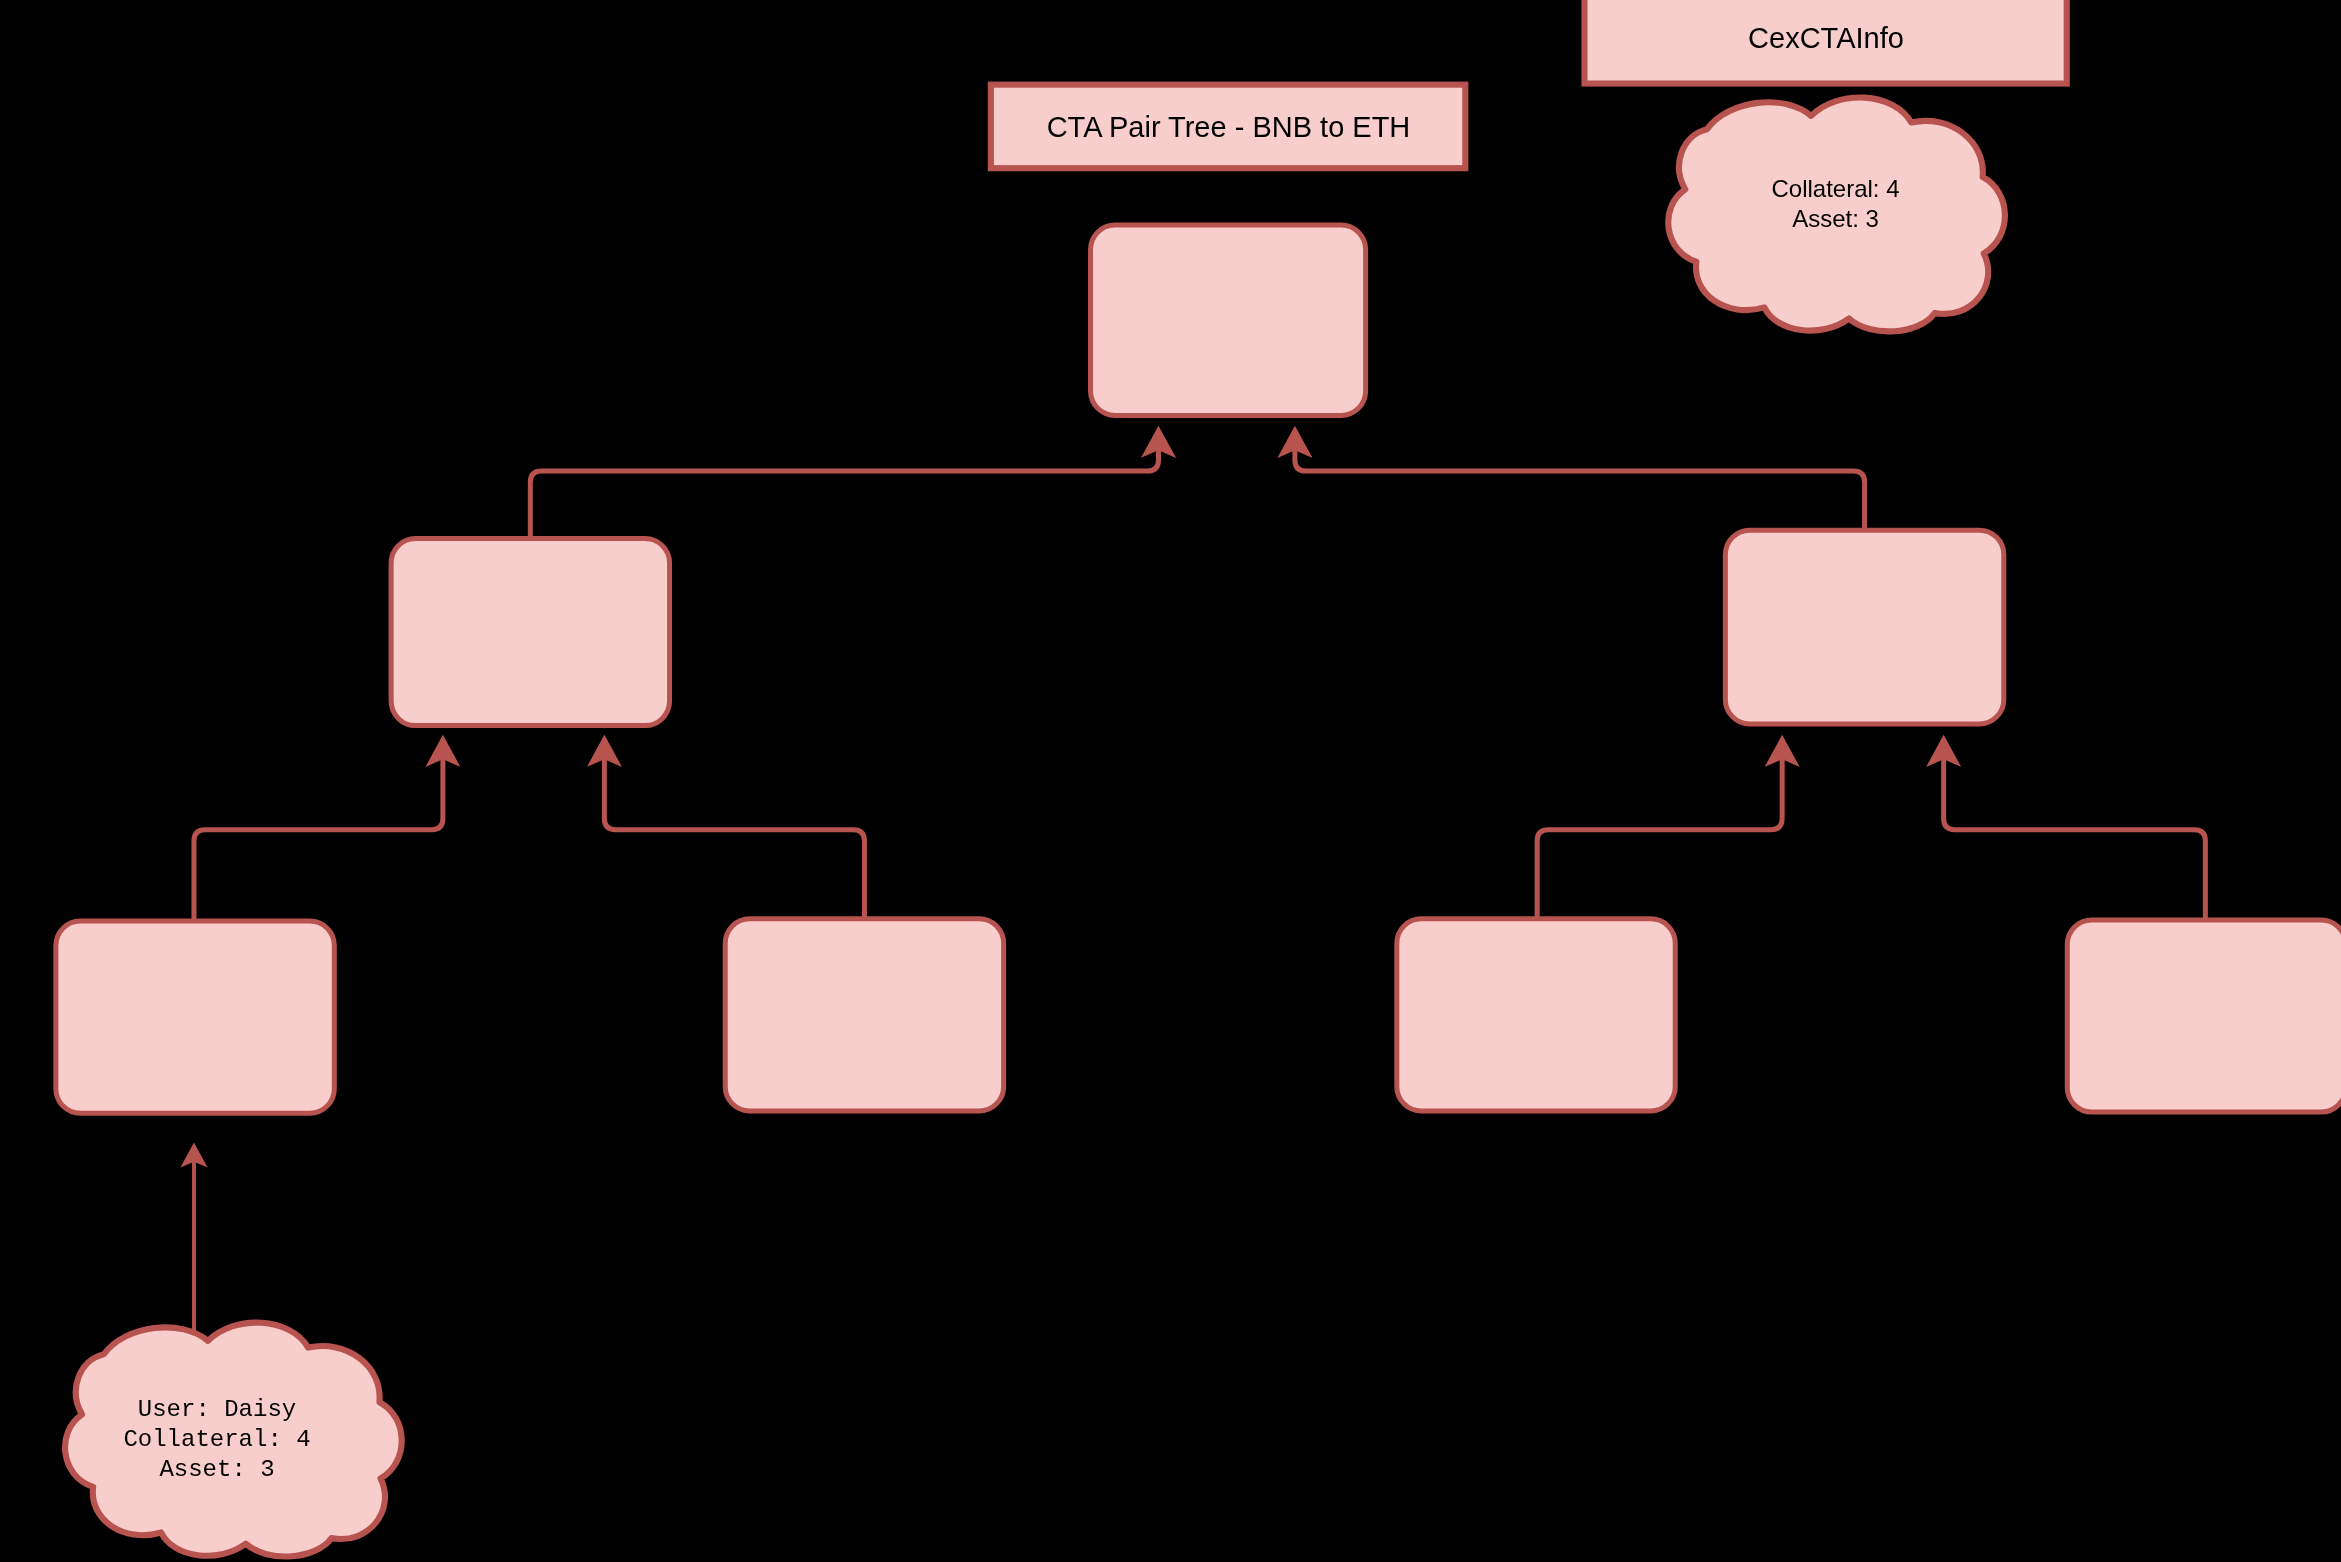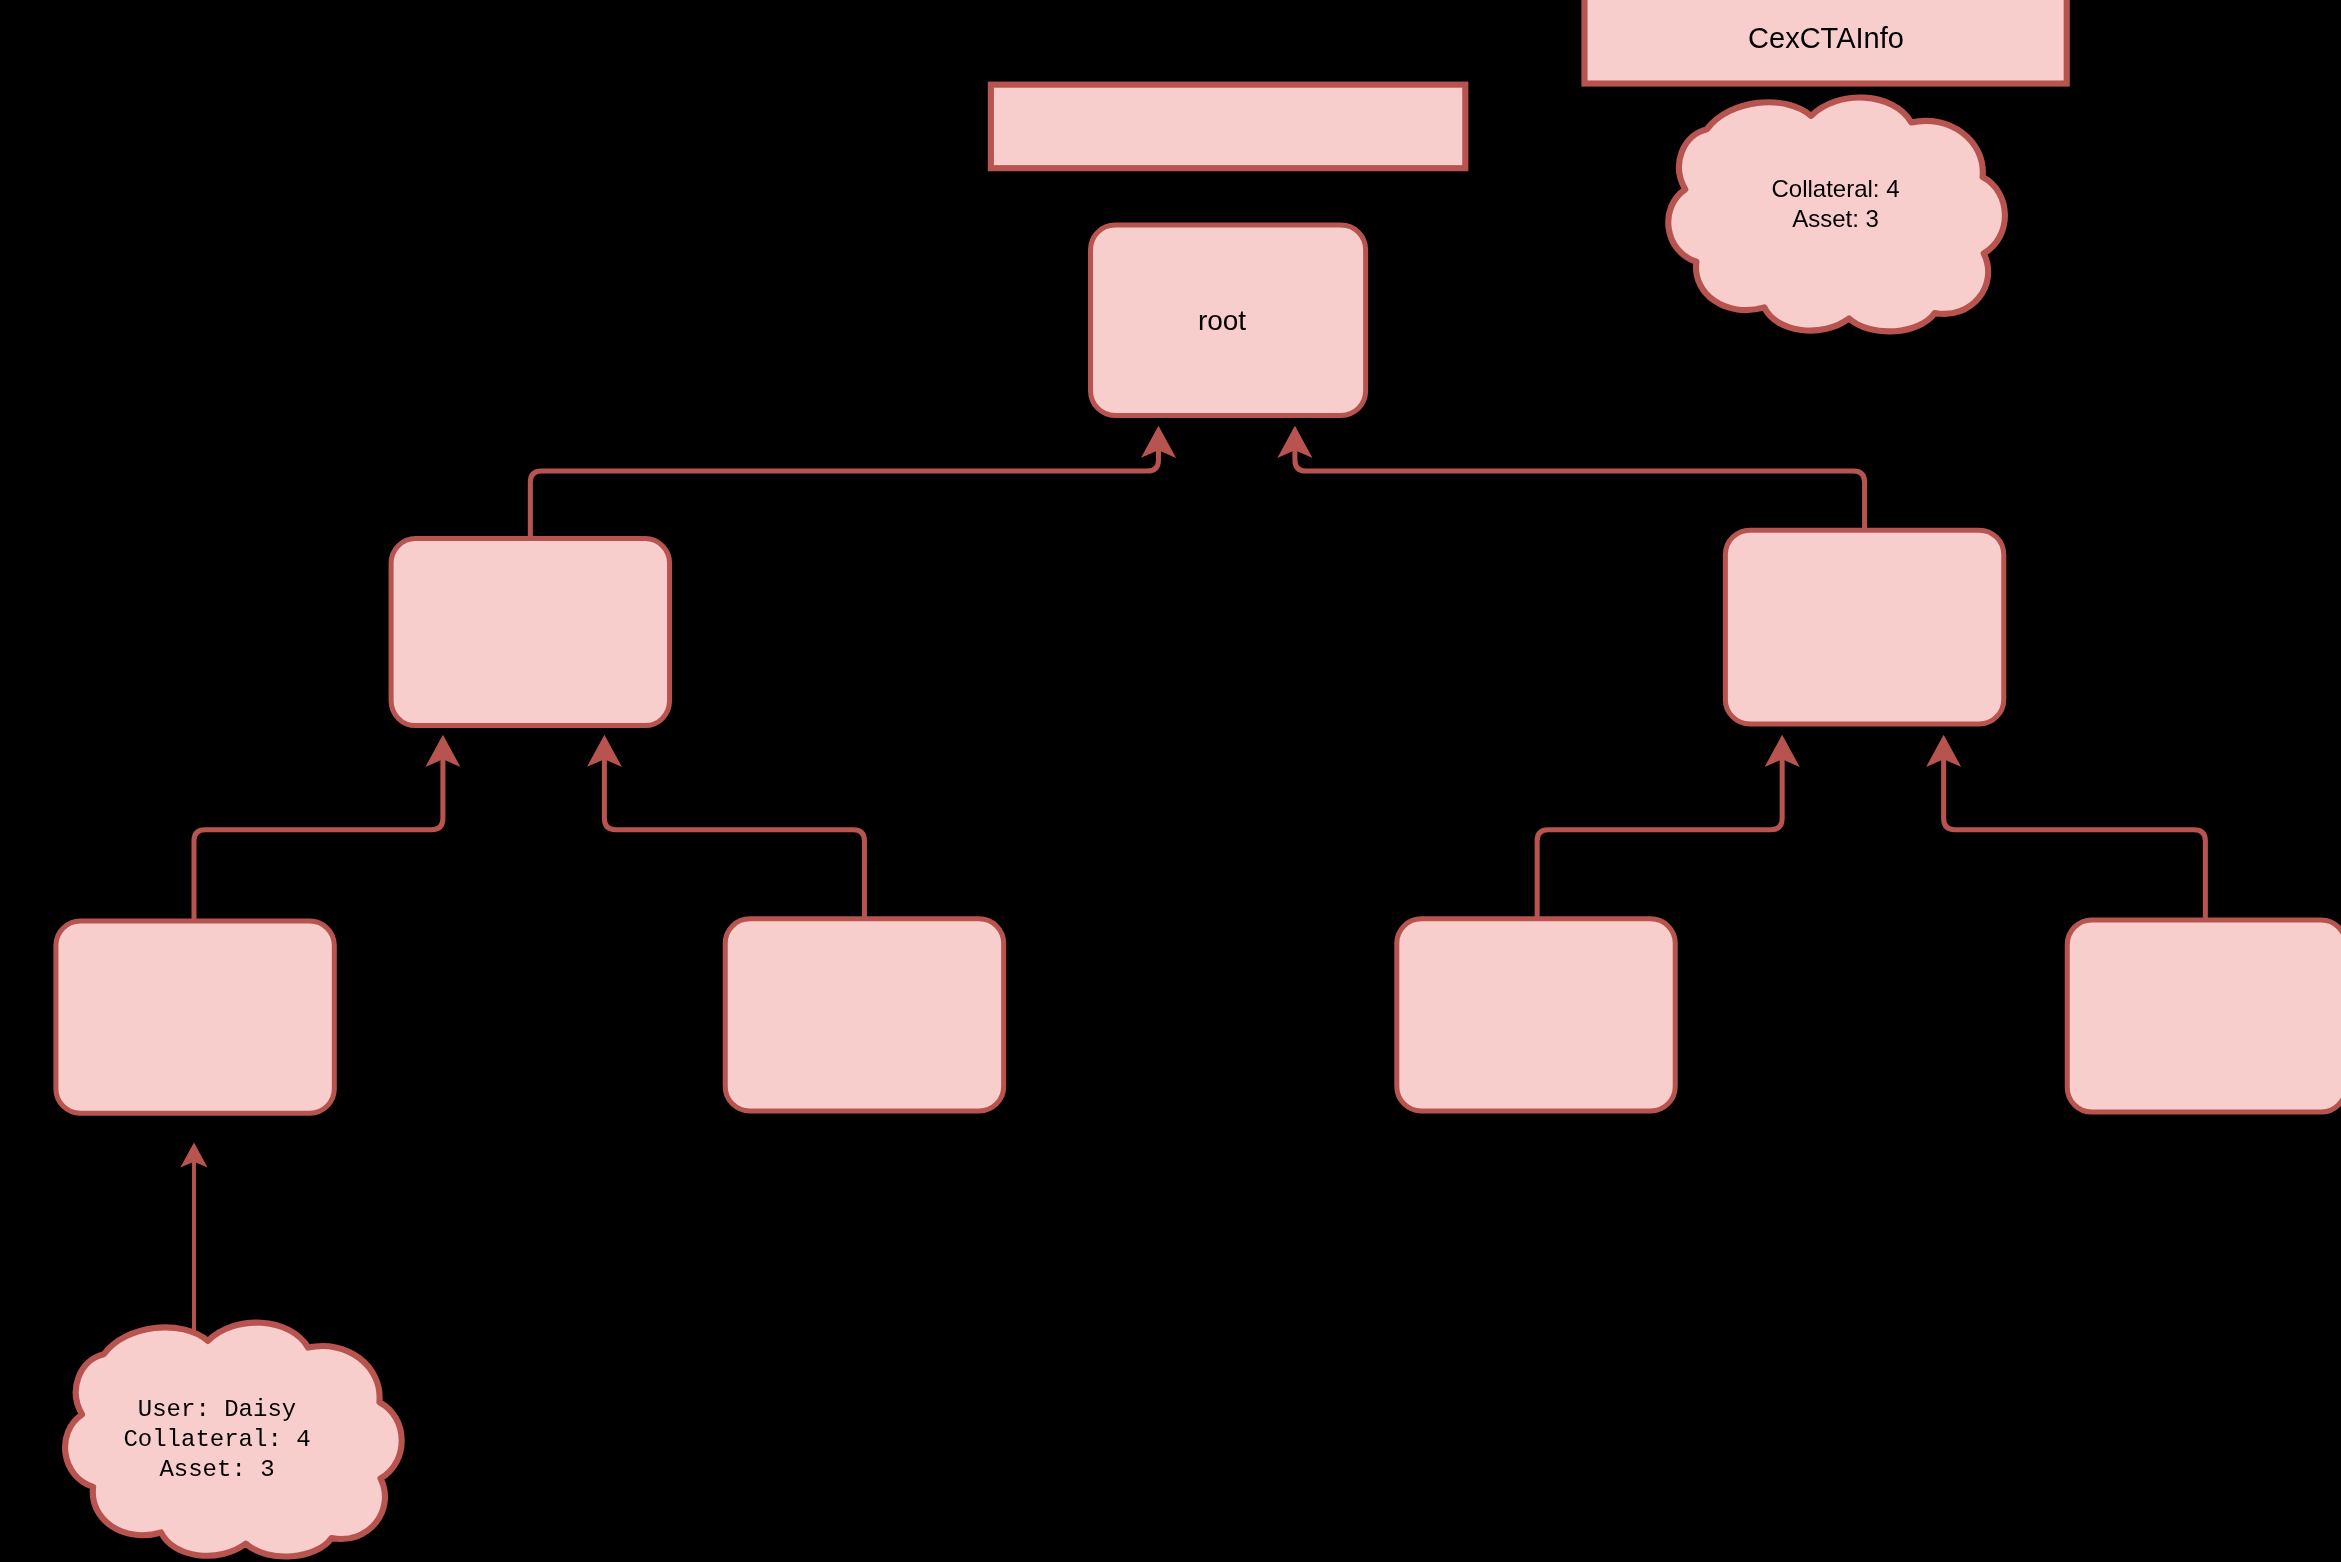--- a/index.html
+++ b/index.html
@@ -84,24 +84,24 @@
                C 733 2545, 735 2625, 683 2655
                C 711 2712, 661 2775, 595 2762
                C 569 2800, 481 2808, 441 2772
                C 393 2808, 311 2798, 289 2752
                C 221 2772, 159 2728, 167 2670
                C 109 2652, 99 2572, 147 2540
                C 121 2496, 143 2442, 186 2432 Z" fill="#f8cecc" stroke="#b85450" stroke-width="11" stroke-linejoin="round"></path>
     </g>
   </svg>
 
+  <div class="node-label t-title" style="left:991px;top:85px;width:475px;height:84px;">CTA Pair Tree - BNB to ETH</div>
 
   <div class="node-label t-title" style="left:1585px;top:-7.8px;width:482px;height:91px;">CexCTAInfo</div>
 
-  <div class="node-label t-root" style="left:1091px;top:225px;width:262px;height:190px;">root</div>
 
   <div class="node-label t-cloud" style="left:1688px;top:134px;width:295px;height:139px;">Collateral: 4
 Asset: 3</div>
 
   <div class="node-label t-cloud" style="left:61px;top:1359px;width:312px;height:162px;font-family:Liberation Mono, monospace;">User: Daisy
 Collateral: 4
 Asset: 3</div>
 
   <div class="node-label t-root" style="left:391px;top:539px;width:278px;height:187px;"></div>
   <div class="node-label t-root" style="left:1725px;top:530px;width:278px;height:194px;"></div>

